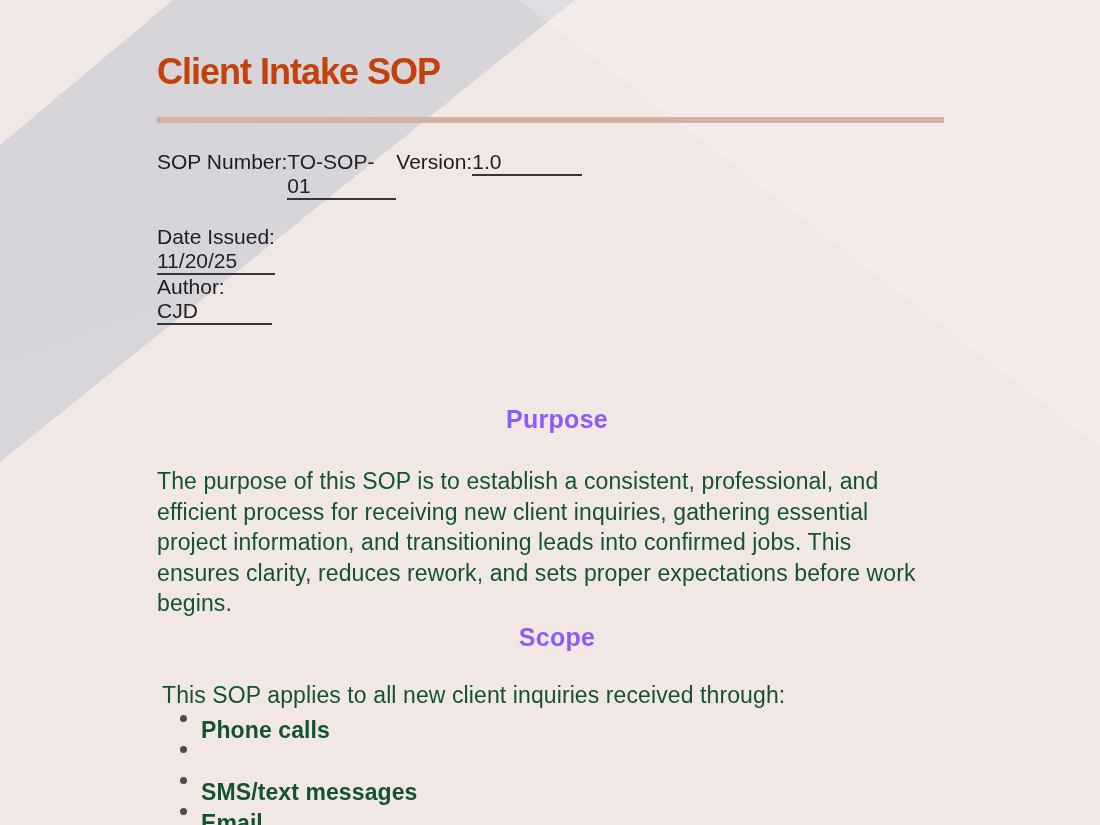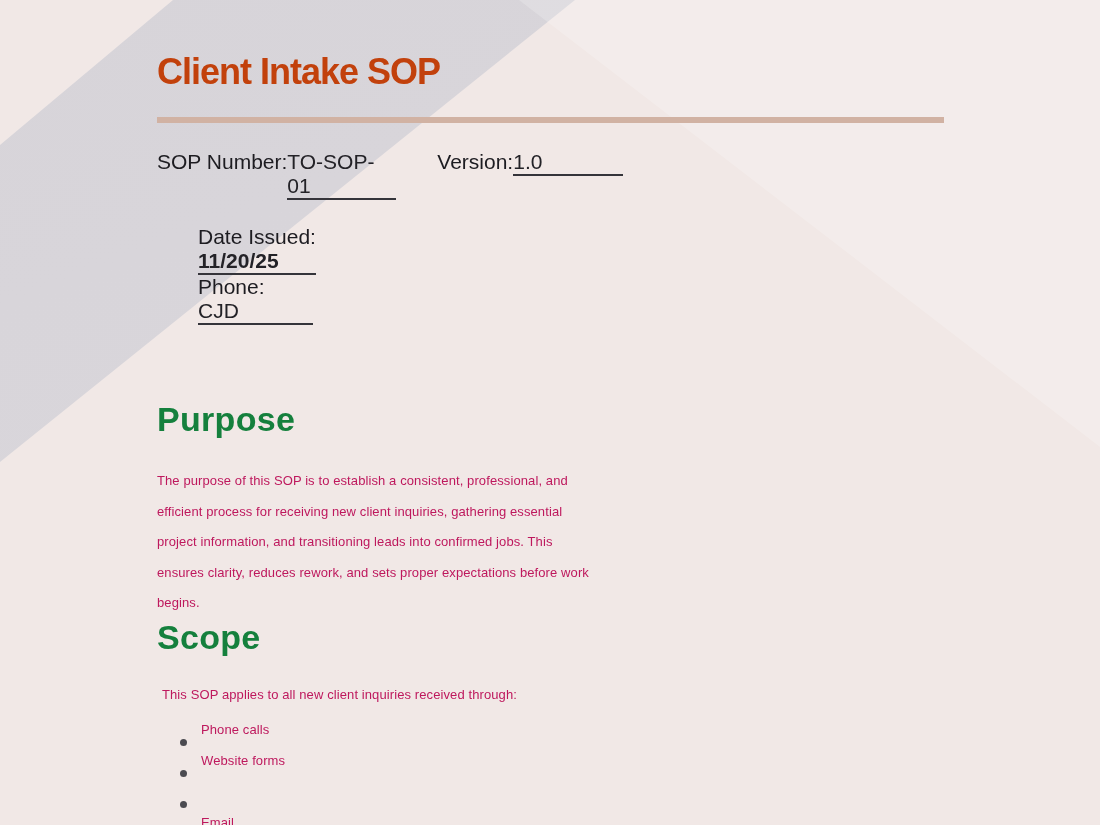--- a/index.html
+++ b/index.html
@@ -49,54 +49,56 @@
   }
   .meta-row + .meta-row { margin-top: 25px; flex-direction: column; }
   .blank {
     display: inline-block; text-align: left;
     border-bottom: 2px solid #35343a;
     padding-bottom: 0;
     color: #232227;
   }
   .blank-sop     { width: 109px; }
   .blank-version { width: 110px; }
-  .blank-date    { width: 118px; font-weight: bold; }
+  .blank-date    { width: 118px; }
   .blank-author  { width: 115px; }
-  .gap { margin-left: 41px; }
+  .gap { }
 
   .section-heading {
     margin: 0;
-    font-size: 34px; line-height: 37px; font-weight: 700;
+    font-size: 25px; line-height: 37px; font-weight: 700;
     letter-spacing: 0.3px;
-    color: #15803d;
+    color: #8b5cf6;
+    text-align: center;
   }
   .heading-purpose { margin-top: 76px; }
   .heading-scope   { }
 
   .body-text {
-    font-size: 13px; line-height: 30.5px;
+    font-size: 23px; line-height: 30.5px;
     letter-spacing: 0.1px;
-    color: #be185d;
+    color: #14532d;
   }
   .purpose-paragraph {
     margin: 28px 0 0;
     width: 775px;
     white-space: pre-line;
   }
   .scope-intro {
     margin: 24px 0 4px 5px;
   }
 
   .scope-list {
     list-style: none;
     margin: 5px 0 0; padding: 0;
   }
   .scope-list li {
-    display: flex; align-items: flex-end;
+    display: flex; align-items: flex-start;
     height: 30.8px;
+    font-weight: bold;
   }
   .bullet-dot {
     flex: none;
     width: 7px; height: 7px; border-radius: 50%;
     background: #4b4a50;
     margin: 0 14px 0 23px;
   }
 </style>
 </head>
 <body>
@@ -113,21 +115,21 @@
   <div class="meta">
     <div class="meta-row">
       <span class="label">SOP Number:</span>
       <span class="blank blank-sop">TO-SOP-01</span>
       <span class="label gap">Version:</span>
       <span class="blank blank-version">1.0</span>
     </div>
     <div class="meta-row">
       <span class="label">Date Issued:</span>
       <span class="blank blank-date">11/20/25</span>
-      <span class="label gap">Phone:</span>
+      <span class="label gap">Author:</span>
       <span class="blank blank-author">CJD</span>
     </div>
   </div>
 
   <h2 class="section-heading heading-purpose">Purpose</h2>
   <p class="body-text purpose-paragraph">The purpose of this SOP is to establish a consistent, professional, and
 efficient process for receiving new client inquiries, gathering essential
 project information, and transitioning leads into confirmed jobs. This
 ensures clarity, reduces rework, and sets proper expectations before work
 begins.</p>
@@ -135,24 +137,24 @@
   <h2 class="section-heading heading-scope">Scope</h2>
   <p class="body-text scope-intro">This SOP applies to all new client inquiries received through:</p>
 
   <ul class="scope-list">
     <li>
       <span class="bullet-dot"></span>
       <span class="body-text">Phone calls</span>
     </li>
     <li>
       <span class="bullet-dot"></span>
-      <span class="body-text">Website forms</span>
     </li>
     <li>
       <span class="bullet-dot"></span>
+      <span class="body-text">SMS/text messages</span>
     </li>
     <li>
       <span class="bullet-dot"></span>
       <span class="body-text">Email</span>
     </li>
     <li>
       <span class="bullet-dot"></span>
       <span class="body-text">Referral contacts</span>
     </li>
 

